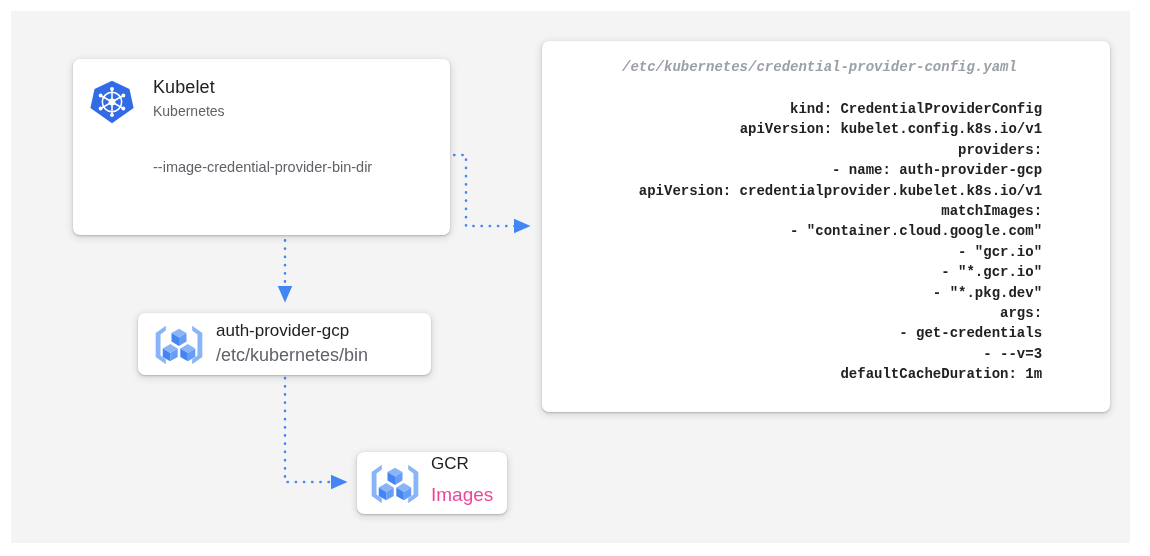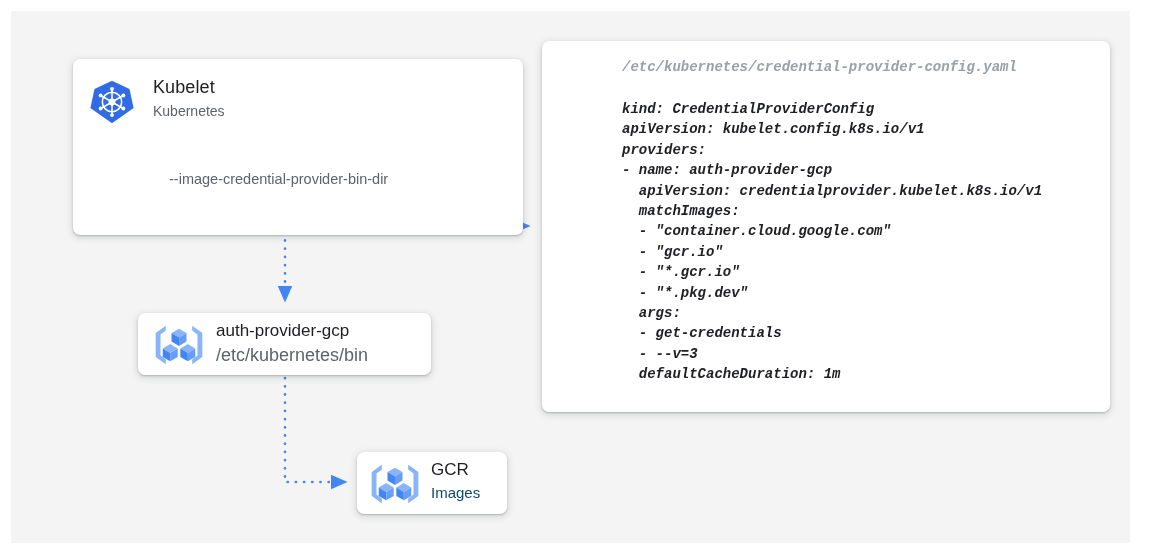--- a/index.html
+++ b/index.html
@@ -30,21 +30,21 @@
     background: #ffffff;
     border-radius: 7px;
     box-shadow: 0 1px 2px rgba(60,64,67,0.30), 0 2px 6px 2px rgba(60,64,67,0.12);
     box-sizing: border-box;
   }
 
   
   #kubelet-card {
     left: 73px;
     top: 59px;
-    width: 450px;
+    width: 377px;
     height: 176px;
   }
   #kubelet-icon {
     position: absolute;
     left: 16px;
     top: 20px;
     width: 46px;
     height: 46px;
   }
   #kubelet-title {
@@ -63,21 +63,21 @@
     color: #5f6368;
   }
   .kubelet-flag {
     position: absolute;
     left: 80px;
     font-size: 14.5px;
     color: #5f6368;
     white-space: nowrap;
   }
   #kubelet-flag-config { top: 89px; }
-  #kubelet-flag-bindir { top: 112px; margin-left: 16px; }
+  #kubelet-flag-bindir { top: 100px; }
 
   
   #authprovider-card {
     left: 138px;
     top: 313px;
     width: 293px;
     height: 62px;
     padding-left: 9px;
   }
   #authprovider-icon {
@@ -112,58 +112,58 @@
   #gcr-icon {
     position: absolute;
     left: 11px;
     top: 10px;
     width: 54px;
     height: 44px;
   }
   #gcr-title {
     position: absolute;
     left: 74px;
-    top: 8px;
+    top: 2px;
     font-size: 17px;
     color: #202124;
   }
   #gcr-subtitle {
     position: absolute;
     left: 74px;
     top: 32px;
-    font-size: 15px;
-    color: #0c4a6e;
+    font-size: 19px;
+    color: #ec4899;
   }
 
   
   #yaml-card {
     left: 542px;
     top: 41px;
     width: 568px;
     height: 371px;
+    text-align: right;
   }
   #yaml-path {
     position: absolute;
     left: 80px;
     top: 18px;
     font-family: "Liberation Mono", "DejaVu Sans Mono", monospace;
     font-size: 14px;
     font-weight: bold;
     font-style: italic;
     color: #9aa0a6;
     white-space: pre;
   }
   #yaml-body {
     position: absolute;
     left: 80px;
     top: 58px;
     font-family: "Liberation Mono", "DejaVu Sans Mono", monospace;
     font-size: 14px;
     font-weight: bold;
-    font-style: italic;
     color: #202124;
     line-height: 20.4px;
     white-space: pre;
     margin: 0;
   }
 
   
   #connectors {
     position: absolute;
     left: 0;

